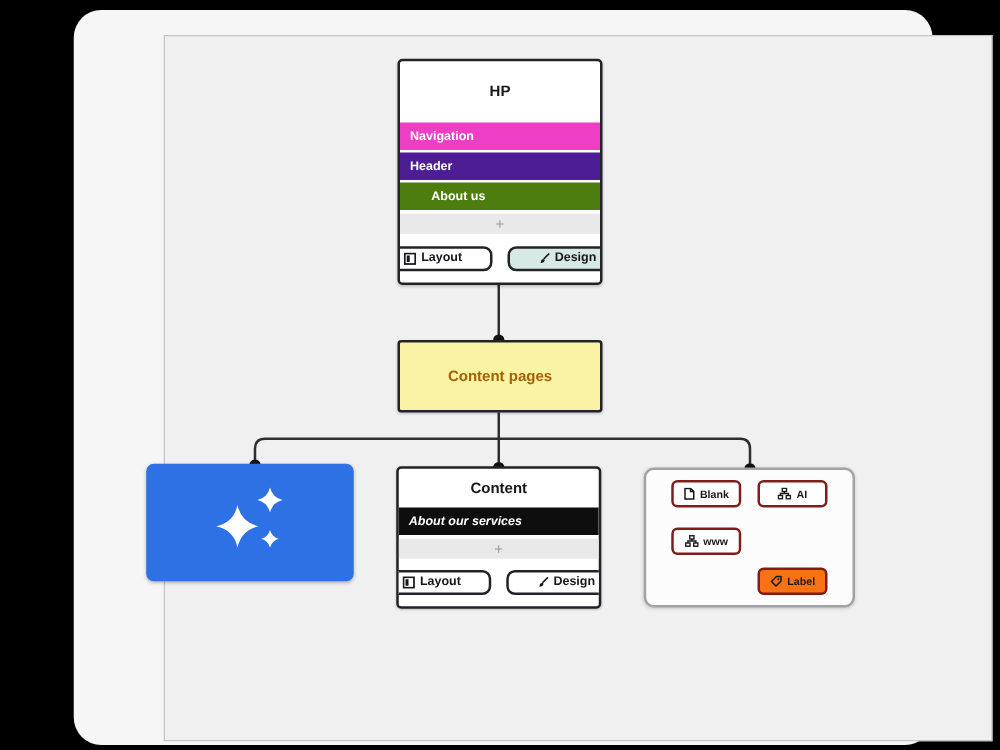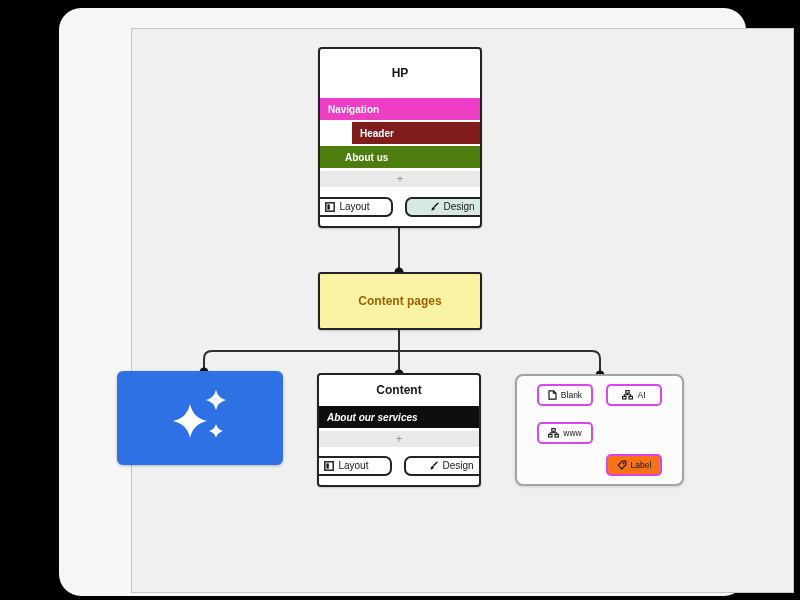--- a/index.html
+++ b/index.html
@@ -33,21 +33,21 @@
     padding:0 8px;font-size:10px;font-weight:bold;color:#fff;cursor:pointer;
   }
   .add-row{
     height:16px;margin-top:2px;background:#e9e9ea;display:flex;align-items:center;
     justify-content:center;font-size:12px;color:#9a9a9e;cursor:pointer;
   }
   .btn-row{flex:1;display:flex;align-items:center;justify-content:center;gap:12px;}
   .pill-btn{
     display:inline-flex;align-items:center;gap:4px;background:#fff;
     border:2px solid #232327;border-radius:7px;padding:3px 22px;
-    font-size:10px;font-weight:normal;color:#17171a;cursor:pointer;line-height:1;
+    font-size:10px;font-weight:bold;color:#17171a;cursor:pointer;line-height:1;
   }
   .pill-btn svg{display:block;}
 
   .leaf-node{
     position:absolute;border:2px solid #232327;border-radius:3px;box-sizing:border-box;
     display:flex;align-items:center;justify-content:center;
     font-size:12px;font-weight:bold;color:#a16207;cursor:pointer;
     box-shadow:0 1px 2px rgba(0,0,0,.18);
   }
 
@@ -57,23 +57,23 @@
     box-shadow:0 1px 3px rgba(0,0,0,.25);
   }
 
   .menu-card{
     position:absolute;background:#fcfcfd;border:2px solid #a2a2a8;border-radius:8px;
     box-sizing:border-box;box-shadow:0 1px 3px rgba(0,0,0,.15);
     display:grid;grid-template-columns:1fr 1fr;column-gap:13px;row-gap:16px;
     padding:22px 20px;align-content:center;
   }
   .menu-btn{
-    height:22px;background:#fff;border:2px solid #d946ef;border-radius:5px;
+    height:22px;background:#fff;border:2px solid #7f1d1d;border-radius:5px;
     display:flex;align-items:center;justify-content:center;gap:4px;
-    font-size:8.5px;font-weight:normal;color:#17171a;cursor:pointer;box-sizing:border-box;
+    font-size:8.5px;font-weight:bold;color:#17171a;cursor:pointer;box-sizing:border-box;
   }
   .menu-btn svg{display:block;}
 </style>
 </head>
 <body>
 
 <div class="stage">
 
   <div class="frame">
     <div class="canvas"></div>
@@ -86,21 +86,21 @@
     <path d="M204 369 V359 Q204 351 212 351 H592 Q600 351 600 359 V372" stroke="#2e2e31" stroke-width="2" fill="none"></path>
     <path d="M399 351 V371" stroke="#2e2e31" stroke-width="2" fill="none"></path>
     <circle cx="204" cy="372" r="4.5" fill="#121214"></circle>
     <circle cx="399" cy="374" r="4.5" fill="#121214"></circle>
     <circle cx="600" cy="375" r="4.5" fill="#121214"></circle>
   </svg>
 
   <div class="node-card" style="left:318px;top:47px;width:164px;height:181px;">
     <div class="node-title" style="height:48px;">HP</div>
     <div class="section-row" style="background-color: rgb(238, 62, 198);">Navigation</div>
-    <div class="section-row" style="background-color: #7f1d1d; margin-left: 32px;">Header</div>
+    <div class="section-row" style="background-color: #4c1d95;">Header</div>
     <div class="section-row" style="background-color: #4d7c0f; padding-left: 25px;">About us</div>
     <div class="add-row">+</div>
     <div class="btn-row">
       <button class="pill-btn">
         <span>
           <svg width="10" height="10" viewBox="0 0 10 10">
               <rect x="0.8" y="0.8" width="8.4" height="8.4" fill="none" stroke="#17171a" stroke-width="1.4"></rect>
               <rect x="2.4" y="2.4" width="2.4" height="5.2" fill="#17171a"></rect>
             </svg>
         </span>

